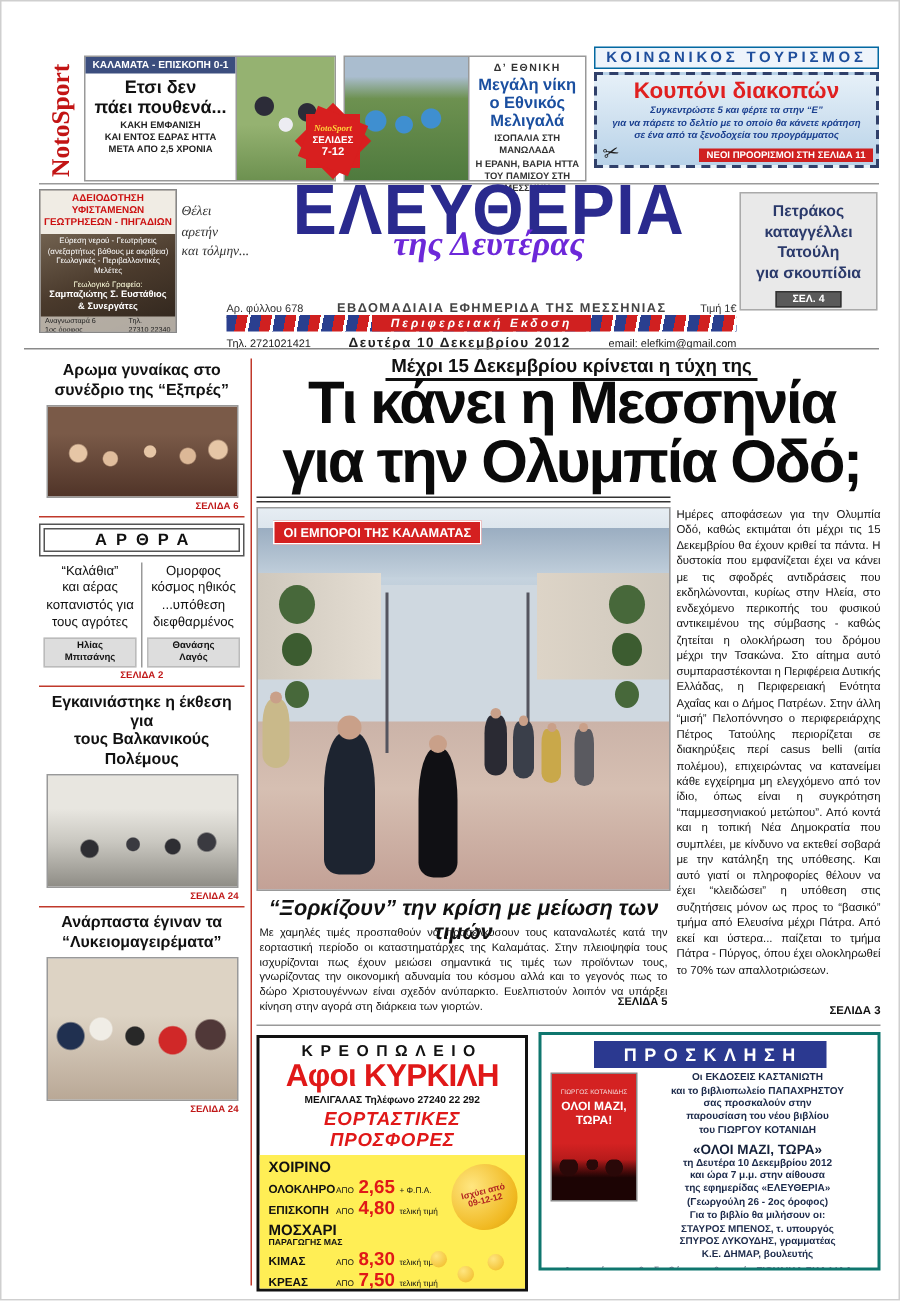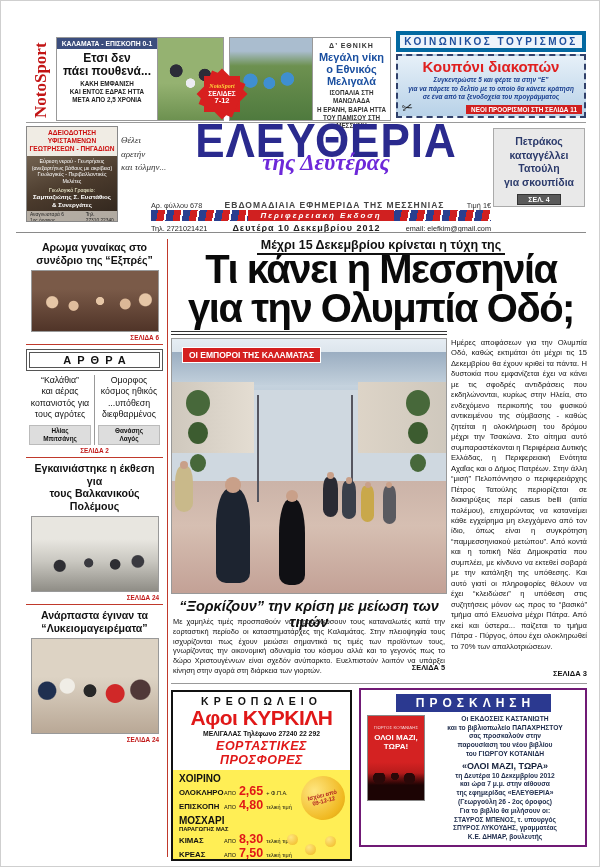--- a/index.html
+++ b/index.html
@@ -37,21 +37,21 @@
     background:radial-gradient(circle at 25% 52%,#3f8fd0 0 9%,transparent 10%),
                radial-gradient(circle at 48% 55%,#3f8fd0 0 9%,transparent 10%),
                radial-gradient(circle at 70% 50%,#3f8fd0 0 9%,transparent 10%),
                linear-gradient(180deg,#aabdcf 0 16%,#6d9150 34%,#4f7a3e 100%);}
   .eb-text{flex:1;text-align:center;padding:4px 2px;}
   .eb-header{font-size:7px;font-weight:bold;color:#333;letter-spacing:1px;}
   .eb-title{color:#1a4fa0;font-weight:bold;font-size:11px;line-height:1.1;margin:2px 0;}
   .eb-sub{font-size:6.3px;font-weight:bold;color:#333;line-height:1.3;}
 
   #coupon{left:395px;top:30px;width:190px;}
-  .coupon-header{border:4px solid #0369a1;background:#eef4fb;color:#1f4e9c;font-weight:bold;
+  .coupon-header{border:1px solid #0369a1;background:#eef4fb;color:#1f4e9c;font-weight:bold;
     letter-spacing:2.5px;font-size:10px;text-align:center;padding:1px 0;}
   .coupon-body{margin-top:2px;border:2px dashed #30406a;position:relative;
     background:linear-gradient(180deg,#e6f0f8,#b8d2e8);padding:3px 4px 14px;}
   .coupon-title{color:#e02020;font-weight:bold;font-size:15px;text-align:center;line-height:1;}
   .coupon-text{color:#1a3f8f;font-weight:bold;font-style:italic;font-size:6.4px;text-align:center;line-height:1.35;margin-top:2px;}
   .scissors{position:absolute;left:4px;bottom:1px;font-size:13px;color:#222;transform:rotate(-15deg);}
   .coupon-footer{position:absolute;right:2px;bottom:2px;background:#d02020;color:#fff;font-size:6.4px;font-weight:bold;padding:1px 5px;}
   #top-rule{left:25px;top:121px;width:560px;border-top:1px solid #9a9a9a;}
 
   
@@ -179,21 +179,21 @@
   .bt-price{color:#e01818;font-size:12.5px;font-weight:bold;}
   .bt-note{font-size:5.5px;}
   .bt-ball{position:absolute;right:5px;top:6px;width:44px;height:44px;border-radius:50%;
     background:radial-gradient(circle at 35% 30%,#ffe680,#f0b820 70%,#d09a10);transform:rotate(-14deg);
     display:flex;align-items:center;justify-content:center;font-size:5.8px;font-weight:bold;color:#b02020;text-align:center;}
   .bt-ball-s{position:absolute;width:11px;height:11px;border-radius:50%;
     background:radial-gradient(circle at 35% 30%,#ffe680,#f0b820);}
   .bs1{right:14px;bottom:16px;} .bs2{right:34px;bottom:8px;} .bs3{right:52px;bottom:18px;}
 
   
-  #invite{left:358px;top:687px;width:228px;height:159px;border:2px solid #701a75;background:#fff;
+  #invite{left:358px;top:687px;width:228px;height:159px;border:2px solid #0f766e;background:#fff;
     box-sizing:border-box;overflow:hidden;}
   .inv-header{width:150px;margin:4px auto 2px;background:#2b3990;color:#fff;text-align:center;
     font-weight:bold;letter-spacing:5px;font-size:12px;padding:2px 0 2px 5px;}
   .inv-content{display:flex;padding:1px 6px 0;gap:6px;}
   .book{width:56px;height:84px;background:linear-gradient(180deg,#d42222 0 55%,#a11616 78%,#5a0c0c);
     border:1px solid #888;position:relative;color:#fff;text-align:center;flex-shrink:0;overflow:hidden;}
   .book::after{content:"";position:absolute;bottom:0;left:0;right:0;height:32%;
     background:radial-gradient(circle at 20% 18%,#2a0808 0 12%,transparent 13%),
                radial-gradient(circle at 48% 12%,#2a0808 0 10%,transparent 11%),
                radial-gradient(circle at 74% 20%,#2a0808 0 12%,transparent 13%),

